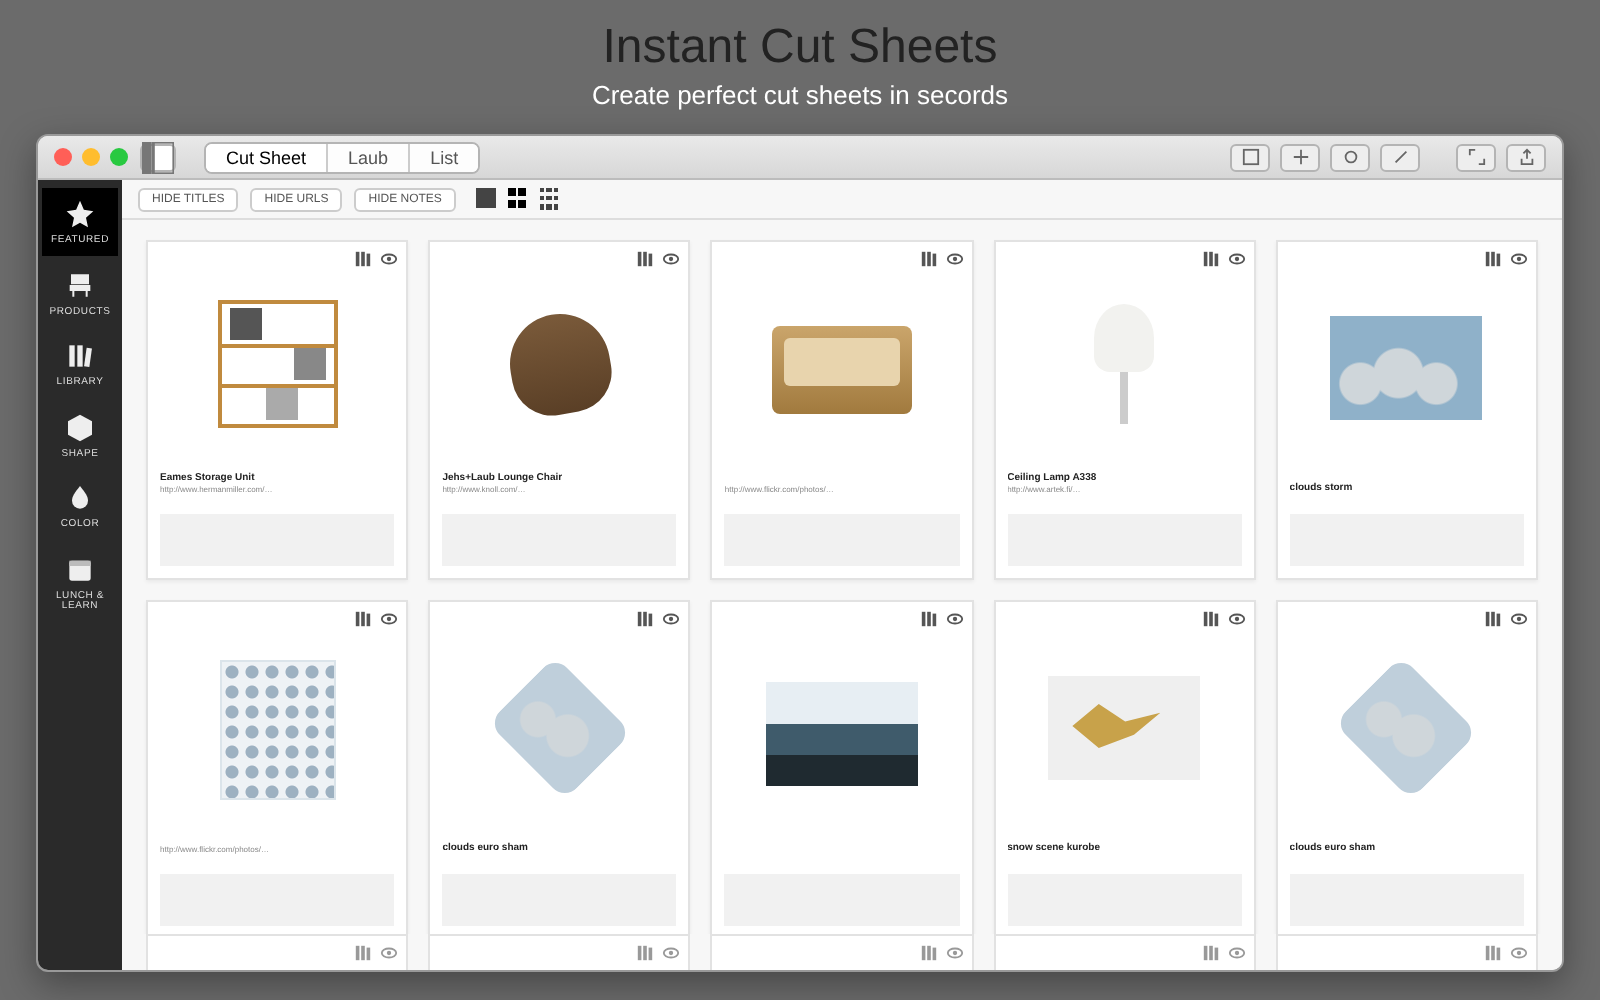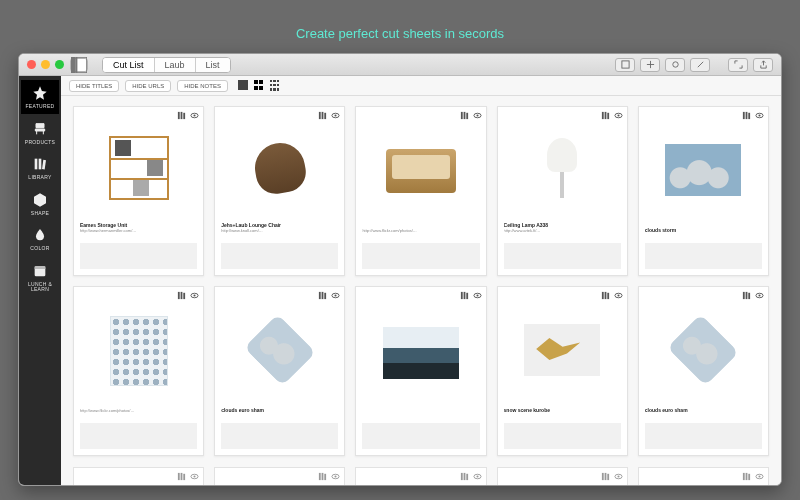--- a/index.html
+++ b/index.html
@@ -10,21 +10,21 @@
     overflow: hidden;
     display: flex;
     flex-direction: column;
   }
   .hero {
     text-align: center;
     padding: 10px 0 8px;
     color: #222;
   }
   .hero h1 { font-size: 24px; font-weight: 400; color: #222; }
-  .hero p { font-size: 13px; font-weight: 300; color: #5eead4; margin-top: 16px; }
+  .hero p { font-size: 13px; font-weight: 300; color: #ffffff; margin-top: 2px; }
 
   .window {
     margin: 4px 18px 14px 18px;
     flex: 1;
     border-radius: 6px;
     background: #f2f2f2;
     box-shadow: 0 6px 18px rgba(0,0,0,.35);
     display: flex;
     flex-direction: column;
     overflow: hidden;
@@ -170,38 +170,39 @@
     display:grid; grid-template-columns:repeat(5,1fr); gap:10px; padding:0 12px 0;
   }
   .ghost{height:18px;background:#fff;border:1px solid #e2e2e2;border-bottom:none;position:relative;}
   .ghost .icons{position:absolute;top:4px;right:4px;display:flex;gap:4px;}
   .ghost .icons svg{width:9px;height:9px;fill:#999;}
 </style>
 </head>
 <body>
 
 <div class="hero">
+  <h1>Instant Cut Sheets</h1>
   <p>Create perfect cut sheets in secords</p>
 </div>
 
 <div class="window">
   <div class="titlebar">
     <div class="traffic">
       <div class="tl r"></div>
       <div class="tl y"></div>
       <div class="tl g"></div>
     </div>
     <div class="sbtn">
       <svg viewBox="0 0 10 10">
           <rect x="0" y="0" width="3" height="10" fill="#777"></rect>
           <rect x="3.5" y="0" width="6.5" height="10" fill="none" stroke="#777"></rect>
         </svg>
     </div>
     <div class="segmented">
-      <div class="seg active">Cut List</div>
+      <div class="seg active">Cut Sheet</div>
       <div class="seg">Laub</div>
       <div class="seg">List</div>
     </div>
     <div class="right">
       <div class="tb-ic">
           <svg viewBox="0 0 10 10">
             <rect x="1" y="1" width="8" height="8" fill="none" stroke="#666"></rect>
           </svg>
         </div>
       <div class="tb-ic">

